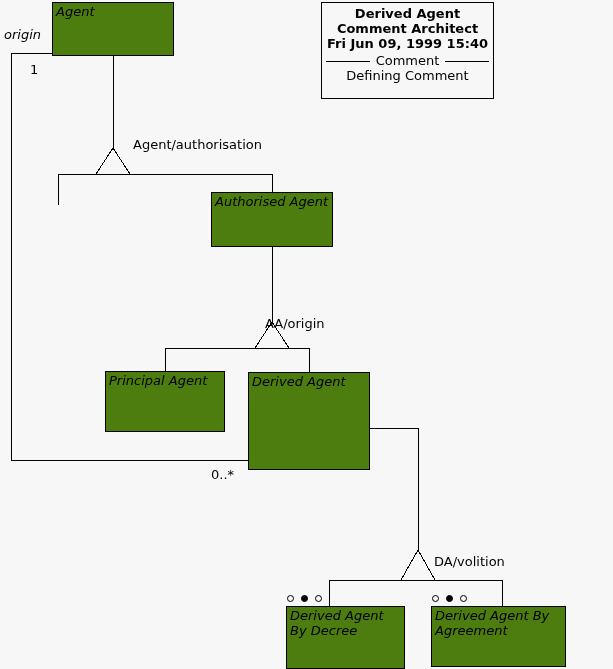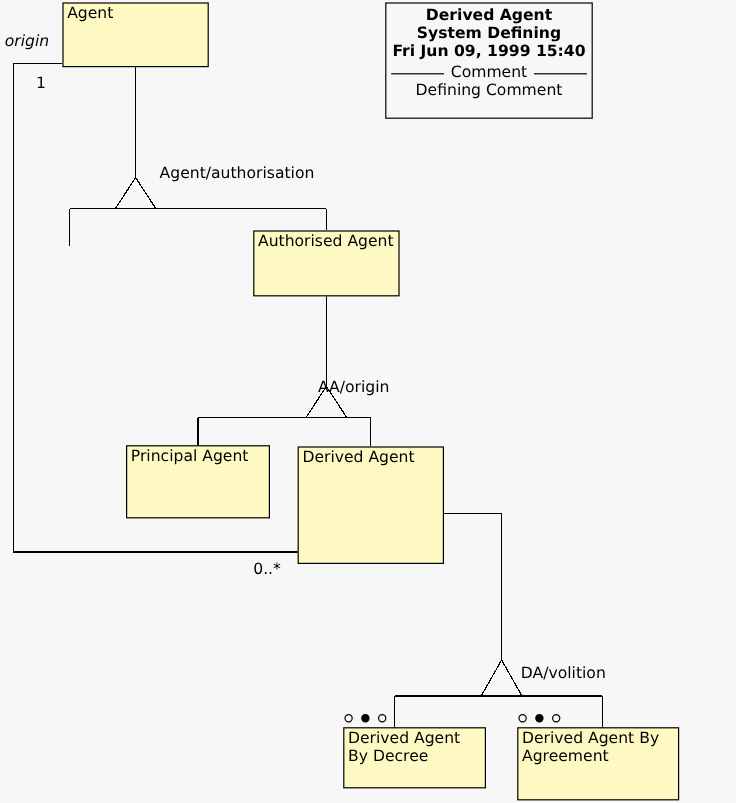--- a/index.html
+++ b/index.html
@@ -22,22 +22,23 @@
     position: absolute;
     left: 0;
     top: 0;
     width: 613px;
     height: 669px;
   }
   .uml-box {
     position: absolute;
     box-sizing: border-box;
     border: 1px solid #000;
-    background: #fef9c3;
+    background: #4d7c0f;
     z-index: 5;
+    font-style: italic;
   }
   .uml-box-name {
     position: absolute;
     left: 3px;
     top: 1px;
     font-size: 13px;
     line-height: 15px;
     color: #000;
     white-space: pre-line;
   }
@@ -149,21 +150,21 @@
       <path d="M 418 550 L 401 580 L 435 580 Z" fill="#f7f7f7"></path>
       <path d="M 329 580 L 502 580"></path>
       <path d="M 329 580 L 329 606"></path>
       <path d="M 502 580 L 502 606"></path>
 
     </g>
   </svg>
 
   <div id="title-block">
     <div class="tb-line">Derived Agent</div>
-    <div class="tb-line">System Defining</div>
+    <div class="tb-line">Comment Architect</div>
     <div class="tb-line">Fri Jun 09, 1999  15:40</div>
     <div class="tb-sep">
       <span class="rule"></span>
       <span class="sep-label">Comment</span>
       <span class="rule"></span>
     </div>
     <div class="tb-comment">Defining Comment</div>
   </div>
 
   <div class="uml-box" id="box-agent" style="left:52px; top:2px; width:122px; height:54px;">
@@ -175,21 +176,21 @@
   </div>
 
   <div class="uml-box" id="box-authorised-agent" style="left:211px; top:192px; width:122px; height:55px;">
     <div class="uml-box-name">Authorised Agent</div>
   </div>
 
   <div class="uml-box" id="box-derived-agent" style="left:248px; top:372px; width:122px; height:98px;">
     <div class="uml-box-name">Derived Agent</div>
   </div>
 
-  <div class="uml-box" id="box-derived-agent-decree" style="left:286px; top:606px; width:119px; height:51px;">
+  <div class="uml-box" id="box-derived-agent-decree" style="left:286px; top:606px; width:119px; height:63px;">
     <div class="uml-box-name">Derived Agent By Decree</div>
   </div>
 
   <div class="uml-box" id="box-derived-agent-agreement" style="left:431px; top:606px; width:135px; height:61px;">
     <div class="uml-box-name">Derived Agent By Agreement</div>
   </div>
 
   <div class="marker-row" style="left:287px; top:595px;">
     <span class="marker"></span>
     <span class="marker filled"></span>

